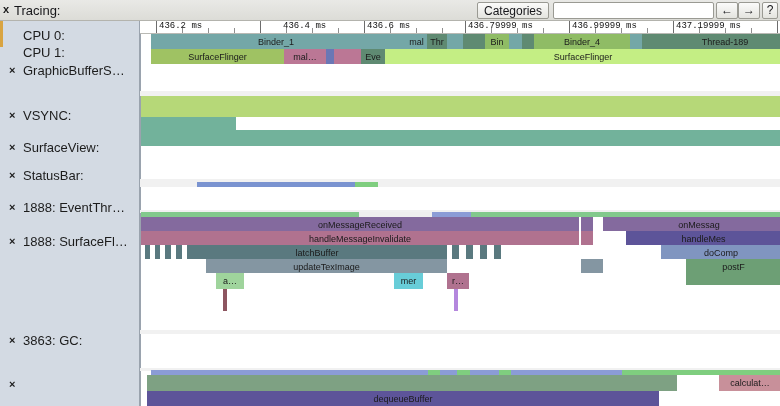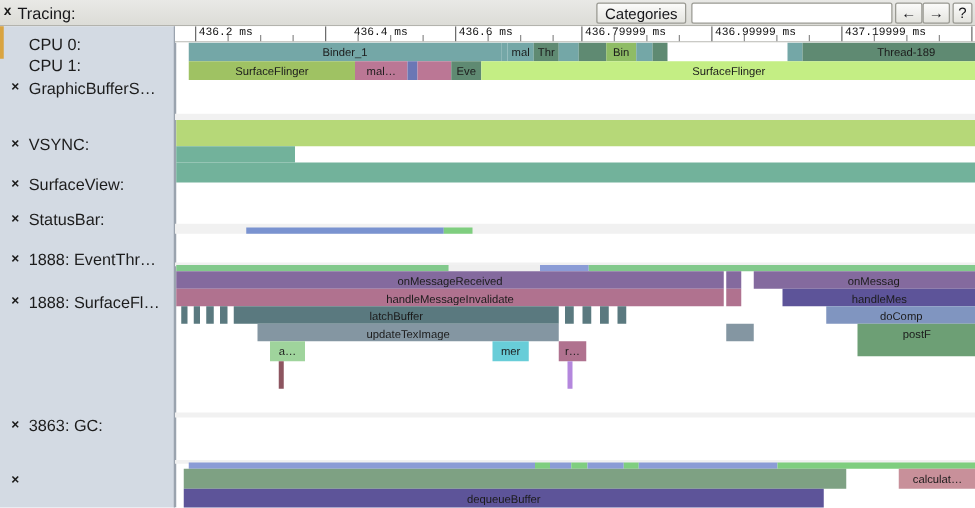--- a/index.html
+++ b/index.html
@@ -206,20 +206,23 @@
       <div class="slice lbl14" style="left: 287px; top: 0px; width: 20px; height: 15px; background: rgb(95, 138, 114);">
         <span>Thr</span>
       </div>
       <div class="slice" style="left: 307px; top: 0px; width: 16px; height: 15px; background: rgb(116, 167, 167);"></div>
       <div class="slice" style="left: 323px; top: 0px; width: 22px; height: 15px; background: rgb(95, 138, 114);"></div>
       <div class="slice lbl14" style="left: 345px; top: 0px; width: 24px; height: 15px; background: rgb(143, 188, 101);">
         <span>Bin</span>
       </div>
       <div class="slice" style="left: 369px; top: 0px; width: 13px; height: 15px; background: rgb(116, 167, 167);"></div>
       <div class="slice" style="left: 382px; top: 0px; width: 12px; height: 15px; background: rgb(95, 138, 114);"></div>
+      <div class="slice lbl14" style="left: 394px; top: 0px; width: 96px; height: 15px; background: rgb(143, 188, 101);">
+        <span>Binder_4</span>
+      </div>
       <div class="slice" style="left: 490px; top: 0px; width: 12px; height: 15px; background: rgb(116, 167, 167);"></div>
       <div class="slice lbl14" style="left: 502px; top: 0px; width: 166px; height: 15px; background: rgb(95, 138, 114); text-align: center;">
         <span>Thread-189</span>
       </div>
       <div class="slice lbl14" style="left: 11px; top: 15px; width: 133px; height: 15px; background: rgb(159, 194, 99);">
         <span>SurfaceFlinger</span>
       </div>
       <div class="slice lbl14" style="left: 144px; top: 15px; width: 42px; height: 15px; background: rgb(187, 119, 149);">
         <span>mal…</span>
       </div>

